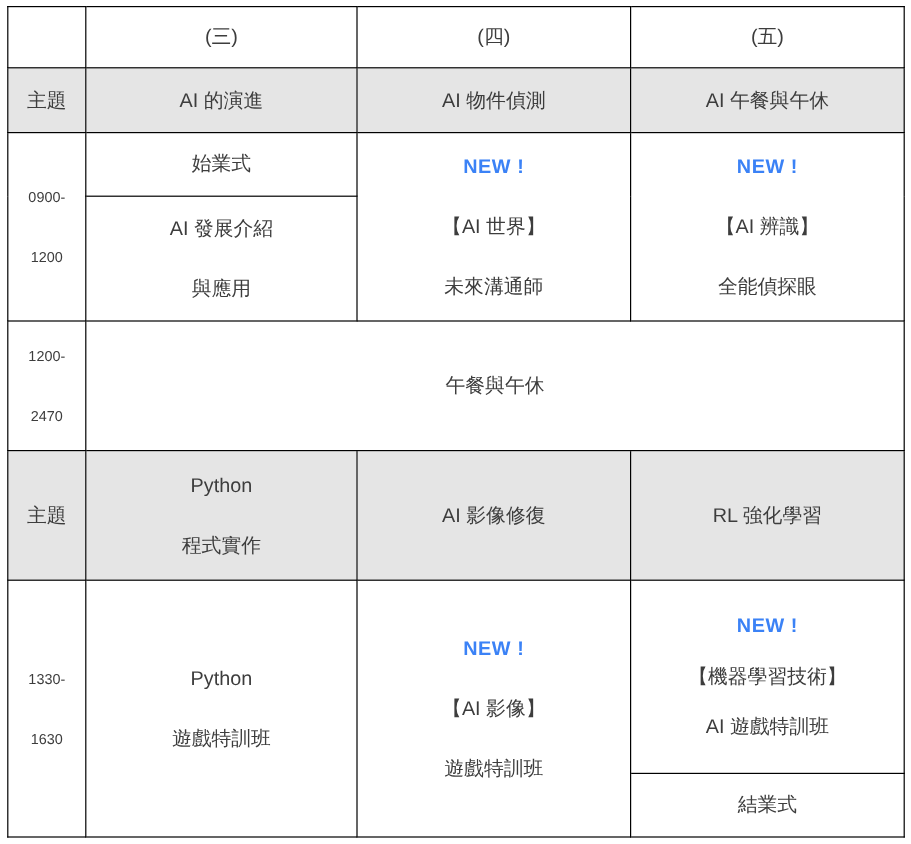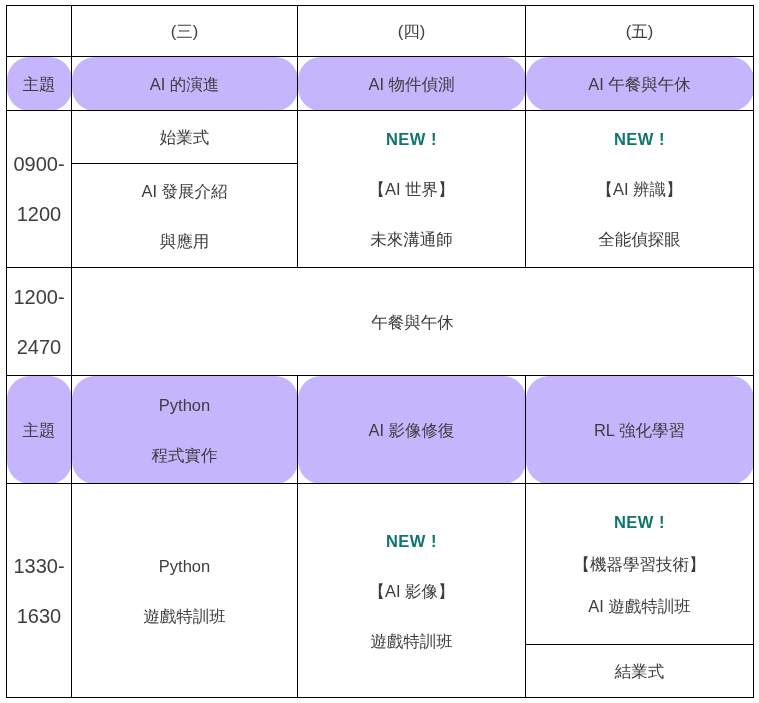--- a/index.html
+++ b/index.html
@@ -37,35 +37,35 @@
   
   tr.rh-header  { height: 51px; }
   tr.rh-topic1  { height: 54px; }
   tr.rh-m-top   { height: 53px; }
   tr.rh-m-bot   { height: 104px; }
   tr.rh-lunch   { height: 108px; }
   tr.rh-topic2  { height: 108px; }
   tr.rh-a-top   { height: 161px; }
   tr.rh-a-bot   { height: 53px; }
 
-  .topic-fill { background: #c4b5fd; border-radius: 23px; }
+  .topic-fill { background: #e5e5e5; }
 
   .stack {
     display: flex;
     flex-direction: column;
     align-items: center;
     justify-content: center;
     gap: 30px;
     height: 100%;
   }
   .stack.tight { gap: 22px; }
 
-  .time-cell { font-size: 20px; }
+  .time-cell { font-size: 12px; }
   .new-badge {
-    color: #0f766e;
+    color: #3b82f6;
     font-weight: bold;
     letter-spacing: 0.5px;
   }
   .line { line-height: 20px; white-space: nowrap; }
 </style>
 </head>
 <body>
 
 <div class="table-wrap">
   <table class="schedule">

